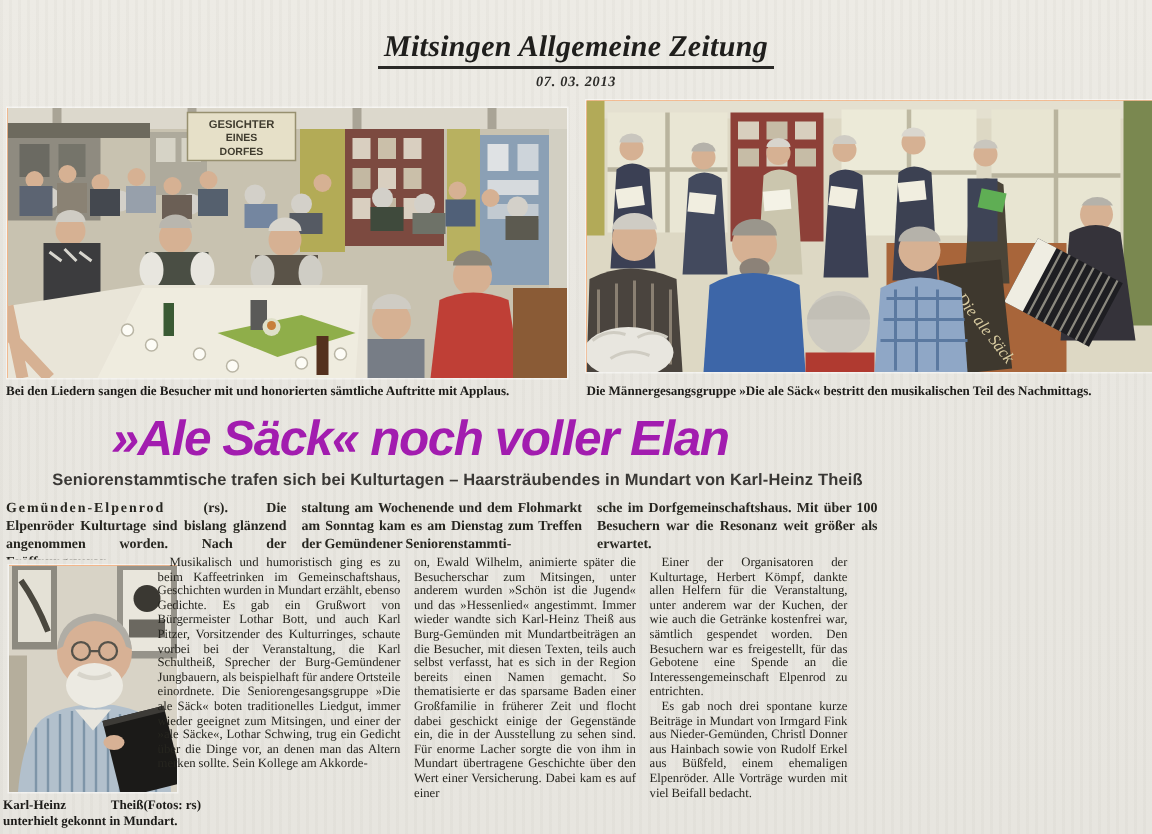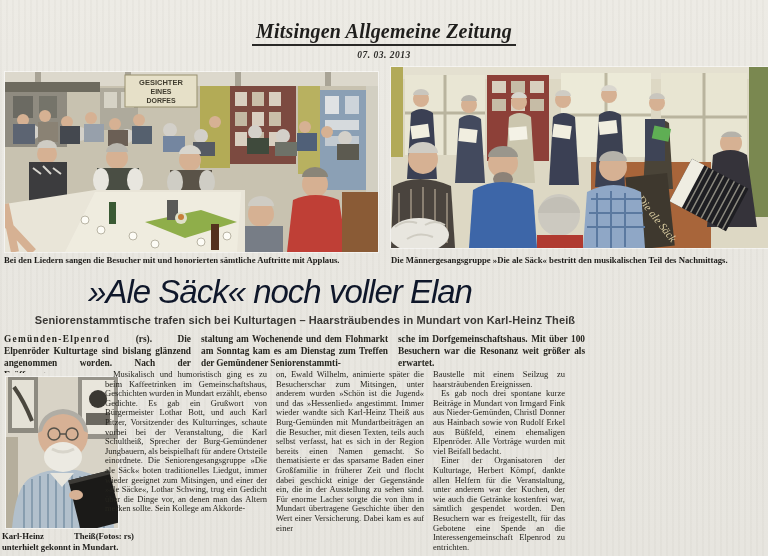--- a/index.html
+++ b/index.html
@@ -20,22 +20,22 @@
     border-bottom:2px solid #2a2927;padding:0 4px 1px 4px;letter-spacing:0.2px;
   }
   .dateline-top{left:0;top:50px;width:768px;text-align:center;
     font-style:italic;font-weight:bold;font-size:9.5px;color:#2c2b28;letter-spacing:0.5px;}
   
   .photo{overflow:hidden;background:#f97316;box-shadow:0 0 0 1px rgba(255,255,255,0.5);}
   .photo svg{display:block;}
   .caption{font-weight:bold;font-size:8.7px;line-height:10.5px;color:#1d1c19;text-align:justify;}
   
   .headline{left:0;top:273px;width:560px;text-align:center;
-    font-family:"Liberation Sans", sans-serif;font-style:italic;font-weight:normal;
-    font-size:33px;letter-spacing:-1px;color:#0f172a;white-space:nowrap;}
+    font-family:"Liberation Sans", sans-serif;font-style:italic;font-weight:bold;
+    font-size:33px;letter-spacing:-1px;color:#a21caf;white-space:nowrap;}
   .subheadline{left:0;top:314px;width:610px;text-align:center;
     font-family:"Liberation Sans", sans-serif;font-weight:bold;
     font-size:11px;color:#3a3835;letter-spacing:0.1px;}
   
   .lead{left:4px;top:333px;width:582px;height:40px;overflow:hidden;display:flex;gap:10px;}
   .lead .col{width:187px;font-weight:bold;font-size:9.3px;line-height:12px;
     text-align:justify;color:#26251f;word-spacing:-0.3px;}
   .lead .dn{letter-spacing:1.3px;margin-top:44px;}
   
   .portrait-caption{left:2px;top:531px;width:132px;}
@@ -325,17 +325,16 @@
 </div>
 
 <div class="abs bodycols">
   <div class="col c1">
     <p class="indent">Musikalisch und humoristisch ging es zu beim Kaffeetrinken im Gemeinschaftshaus, Geschichten wurden in Mundart erzählt, ebenso Gedichte. Es gab ein Grußwort von Bürgermeister Lothar Bott, und auch Karl Pitzer, Vorsitzender des Kulturringes, schaute vorbei bei der Veranstaltung, die Karl Schultheiß, Sprecher der Burg-Gemündener Jungbauern, als beispielhaft für andere Ortsteile einordnete. Die Seniorengesangsgruppe »Die ale Säck« boten traditionelles Liedgut, immer wieder geeignet zum Mitsingen, und einer der »ale Säcke«, Lothar Schwing, trug ein Gedicht über die Dinge vor, an denen man das Altern merken sollte. Sein Kollege am Akkorde-</p>
   </div>
   <div class="col c2">
     <p>on, Ewald Wilhelm, animierte später die Besucherschar zum Mitsingen, unter anderem wurden »Schön ist die Jugend« und das »Hessenlied« angestimmt. Immer wieder wandte sich Karl-Heinz Theiß aus Burg-Gemünden mit Mundartbeiträgen an die Besucher, mit diesen Texten, teils auch selbst verfasst, hat es sich in der Region bereits einen Namen gemacht. So thematisierte er das sparsame Baden einer Großfamilie in früherer Zeit und flocht dabei geschickt einige der Gegenstände ein, die in der Ausstellung zu sehen sind. Für enorme Lacher sorgte die von ihm in Mundart übertragene Geschichte über den Wert einer Versicherung. Dabei kam es auf einer</p>
   </div>
   <div class="col c3">
-    <p>Baustelle mit einem Seilzug zu haarsträubenden Ereignissen.</p>
+    <p class="indent">Einer der Organisatoren der Kulturtage, Herbert Kömpf, dankte allen Helfern für die Veranstaltung, unter anderem war der Kuchen, der wie auch die Getränke kostenfrei war, sämtlich gespendet worden. Den Besuchern war es freigestellt, für das Gebotene eine Spende an die Interessengemeinschaft Elpenrod zu entrichten.</p>
     <p class="indent">Es gab noch drei spontane kurze Beiträge in Mundart von Irmgard Fink aus Nieder-Gemünden, Christl Donner aus Hainbach sowie von Rudolf Erkel aus Büßfeld, einem ehemaligen Elpenröder. Alle Vorträge wurden mit viel Beifall bedacht.</p>
-    <p class="indent">Einer der Organisatoren der Kulturtage, Herbert Kömpf, dankte allen Helfern für die Veranstaltung, unter anderem war der Kuchen, der wie auch die Getränke kostenfrei war, sämtlich gespendet worden. Den Besuchern war es freigestellt, für das Gebotene eine Spende an die Interessengemeinschaft Elpenrod zu entrichten.</p>
   </div>
 </div>
 
 </body></html>

